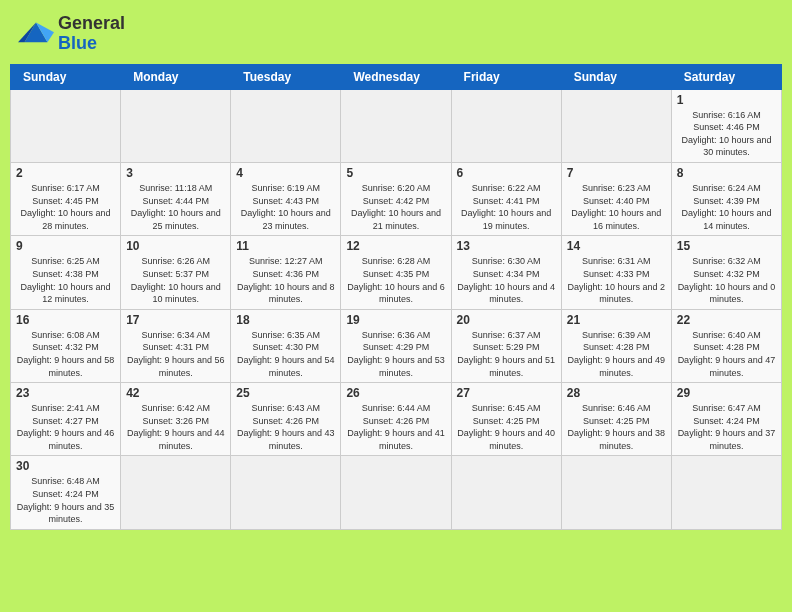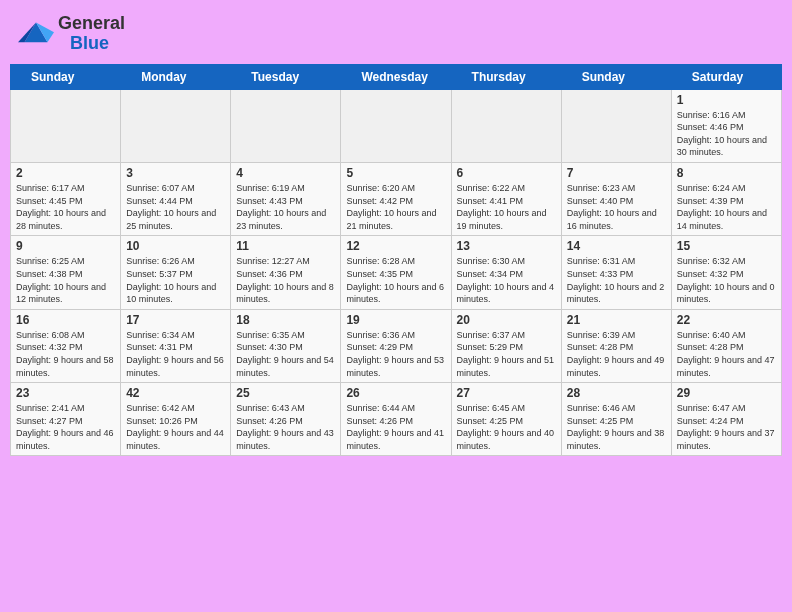--- a/index.html
+++ b/index.html
@@ -6,42 +6,42 @@
     body {
       font-family: Arial, sans-serif;
       background: #fff;
       width: 792px;
       height: 612px;
       overflow: hidden;
     }
     .page {
       width: 792px;
       min-height: 612px;
-      background: #f0abfc;
+      background: #bef264;
       padding: 10px;
     }
     .header {
       display: flex;
       justify-content: space-between;
       align-items: flex-start;
       margin-bottom: 6px;
       padding: 4px 4px 4px 8px;
     }
     .logo {
       display: flex;
       align-items: center;
       gap: 4px;
     }
     .logo-text {
       font-size: 18px;
       font-weight: bold;
       color: #333;
       line-height: 1.1;
     }
-    .logo-text .blue { color: #1565c0; margin-left: 12px; }
+    .logo-text .blue { color: #1565c0; }
     .logo-icon {
       width: 36px;
       height: 30px;
     }
     .title-block {
       text-align: right;
     }
     .month-title {
       font-size: 28px;
       font-weight: normal;
@@ -55,21 +55,21 @@
     .calendar {
       width: 100%;
       border-collapse: collapse;
       border: 1px solid #ccc;
     }
     .calendar th {
       background: #1565c0;
       color: #fff;
       font-size: 12px;
       font-weight: bold;
-      padding: 5px 20px;
+      padding: 5px 12px;
       text-align: left;
       border: 1px solid #1565c0;
     }
     .calendar td {
       vertical-align: top;
       border: 1px solid #ccc;
       padding: 3px 5px;
       width: calc(100% / 7);
       min-height: 72px;
       background: #f9f9f9;
@@ -83,20 +83,21 @@
       font-size: 12px;
       font-weight: bold;
       color: #333;
       display: block;
       margin-bottom: 2px;
     }
     .day-info {
       font-size: 9px;
       color: #333;
       line-height: 1.4;
+      text-align: center;
     }
   </style>
 </head>
 <body>
 
 <div class="page">
   <div class="header">
     <div class="logo">
       <svg class="logo-icon" viewBox="0 0 44 36" xmlns="http://www.w3.org/2000/svg">
         <polygon points="8,28 22,4 36,28" fill="#1565c0"></polygon>
@@ -114,21 +115,21 @@
     </div>
   </div>
 
   <table class="calendar">
     <thead>
       <tr>
       <th>Sunday</th>
           <th>Monday</th>
           <th>Tuesday</th>
           <th>Wednesday</th>
-          <th>Thursday</th>
+          <th>Friday</th>
           <th>Sunday</th>
           <th>Saturday</th>
         </tr>
     </thead>
     <tbody id="calendar-body">
     <tr>
           <td class="empty"></td>
           <td class="empty"></td>
           <td class="empty"></td>
           <td class="empty"></td>
@@ -145,21 +146,21 @@
         <tr>
           <td>
             <span class="day-number">2</span>
             <div class="day-info">Sunrise: 6:17 AM
 Sunset: 4:45 PM
 Daylight: 10 hours
 and 28 minutes.</div>
           </td>
           <td>
             <span class="day-number">3</span>
-            <div class="day-info">Sunrise: 6:07 AM
+            <div class="day-info">Sunrise: 11:18 AM
 Sunset: 4:44 PM
 Daylight: 10 hours
 and 25 minutes.</div>
           </td>
           <td>
             <span class="day-number">4</span>
             <div class="day-info">Sunrise: 6:19 AM
 Sunset: 4:43 PM
 Daylight: 10 hours
 and 23 minutes.</div>
@@ -299,21 +300,21 @@
           <td>
             <span class="day-number">23</span>
             <div class="day-info">Sunrise: 2:41 AM
 Sunset: 4:27 PM
 Daylight: 9 hours
 and 46 minutes.</div>
           </td>
           <td>
             <span class="day-number">42</span>
             <div class="day-info">Sunrise: 6:42 AM
-Sunset: 10:26 PM
+Sunset: 3:26 PM
 Daylight: 9 hours
 and 44 minutes.</div>
           </td>
           <td>
             <span class="day-number">25</span>
             <div class="day-info">Sunrise: 6:43 AM
 Sunset: 4:26 PM
 Daylight: 9 hours
 and 43 minutes.</div>
           </td>
@@ -338,16 +339,31 @@
 Daylight: 9 hours
 and 38 minutes.</div>
           </td>
           <td>
             <span class="day-number">29</span>
             <div class="day-info">Sunrise: 6:47 AM
 Sunset: 4:24 PM
 Daylight: 9 hours
 and 37 minutes.</div>
           </td>
+        </tr>
+        <tr>
+          <td>
+            <span class="day-number">30</span>
+            <div class="day-info">Sunrise: 6:48 AM
+Sunset: 4:24 PM
+Daylight: 9 hours
+and 35 minutes.</div>
+          </td>
+          <td class="empty"></td>
+          <td class="empty"></td>
+          <td class="empty"></td>
+          <td class="empty"></td>
+          <td class="empty"></td>
+          <td class="empty"></td>
         </tr>
       </tbody>
   </table>
 </div>
 
 </body></html>

